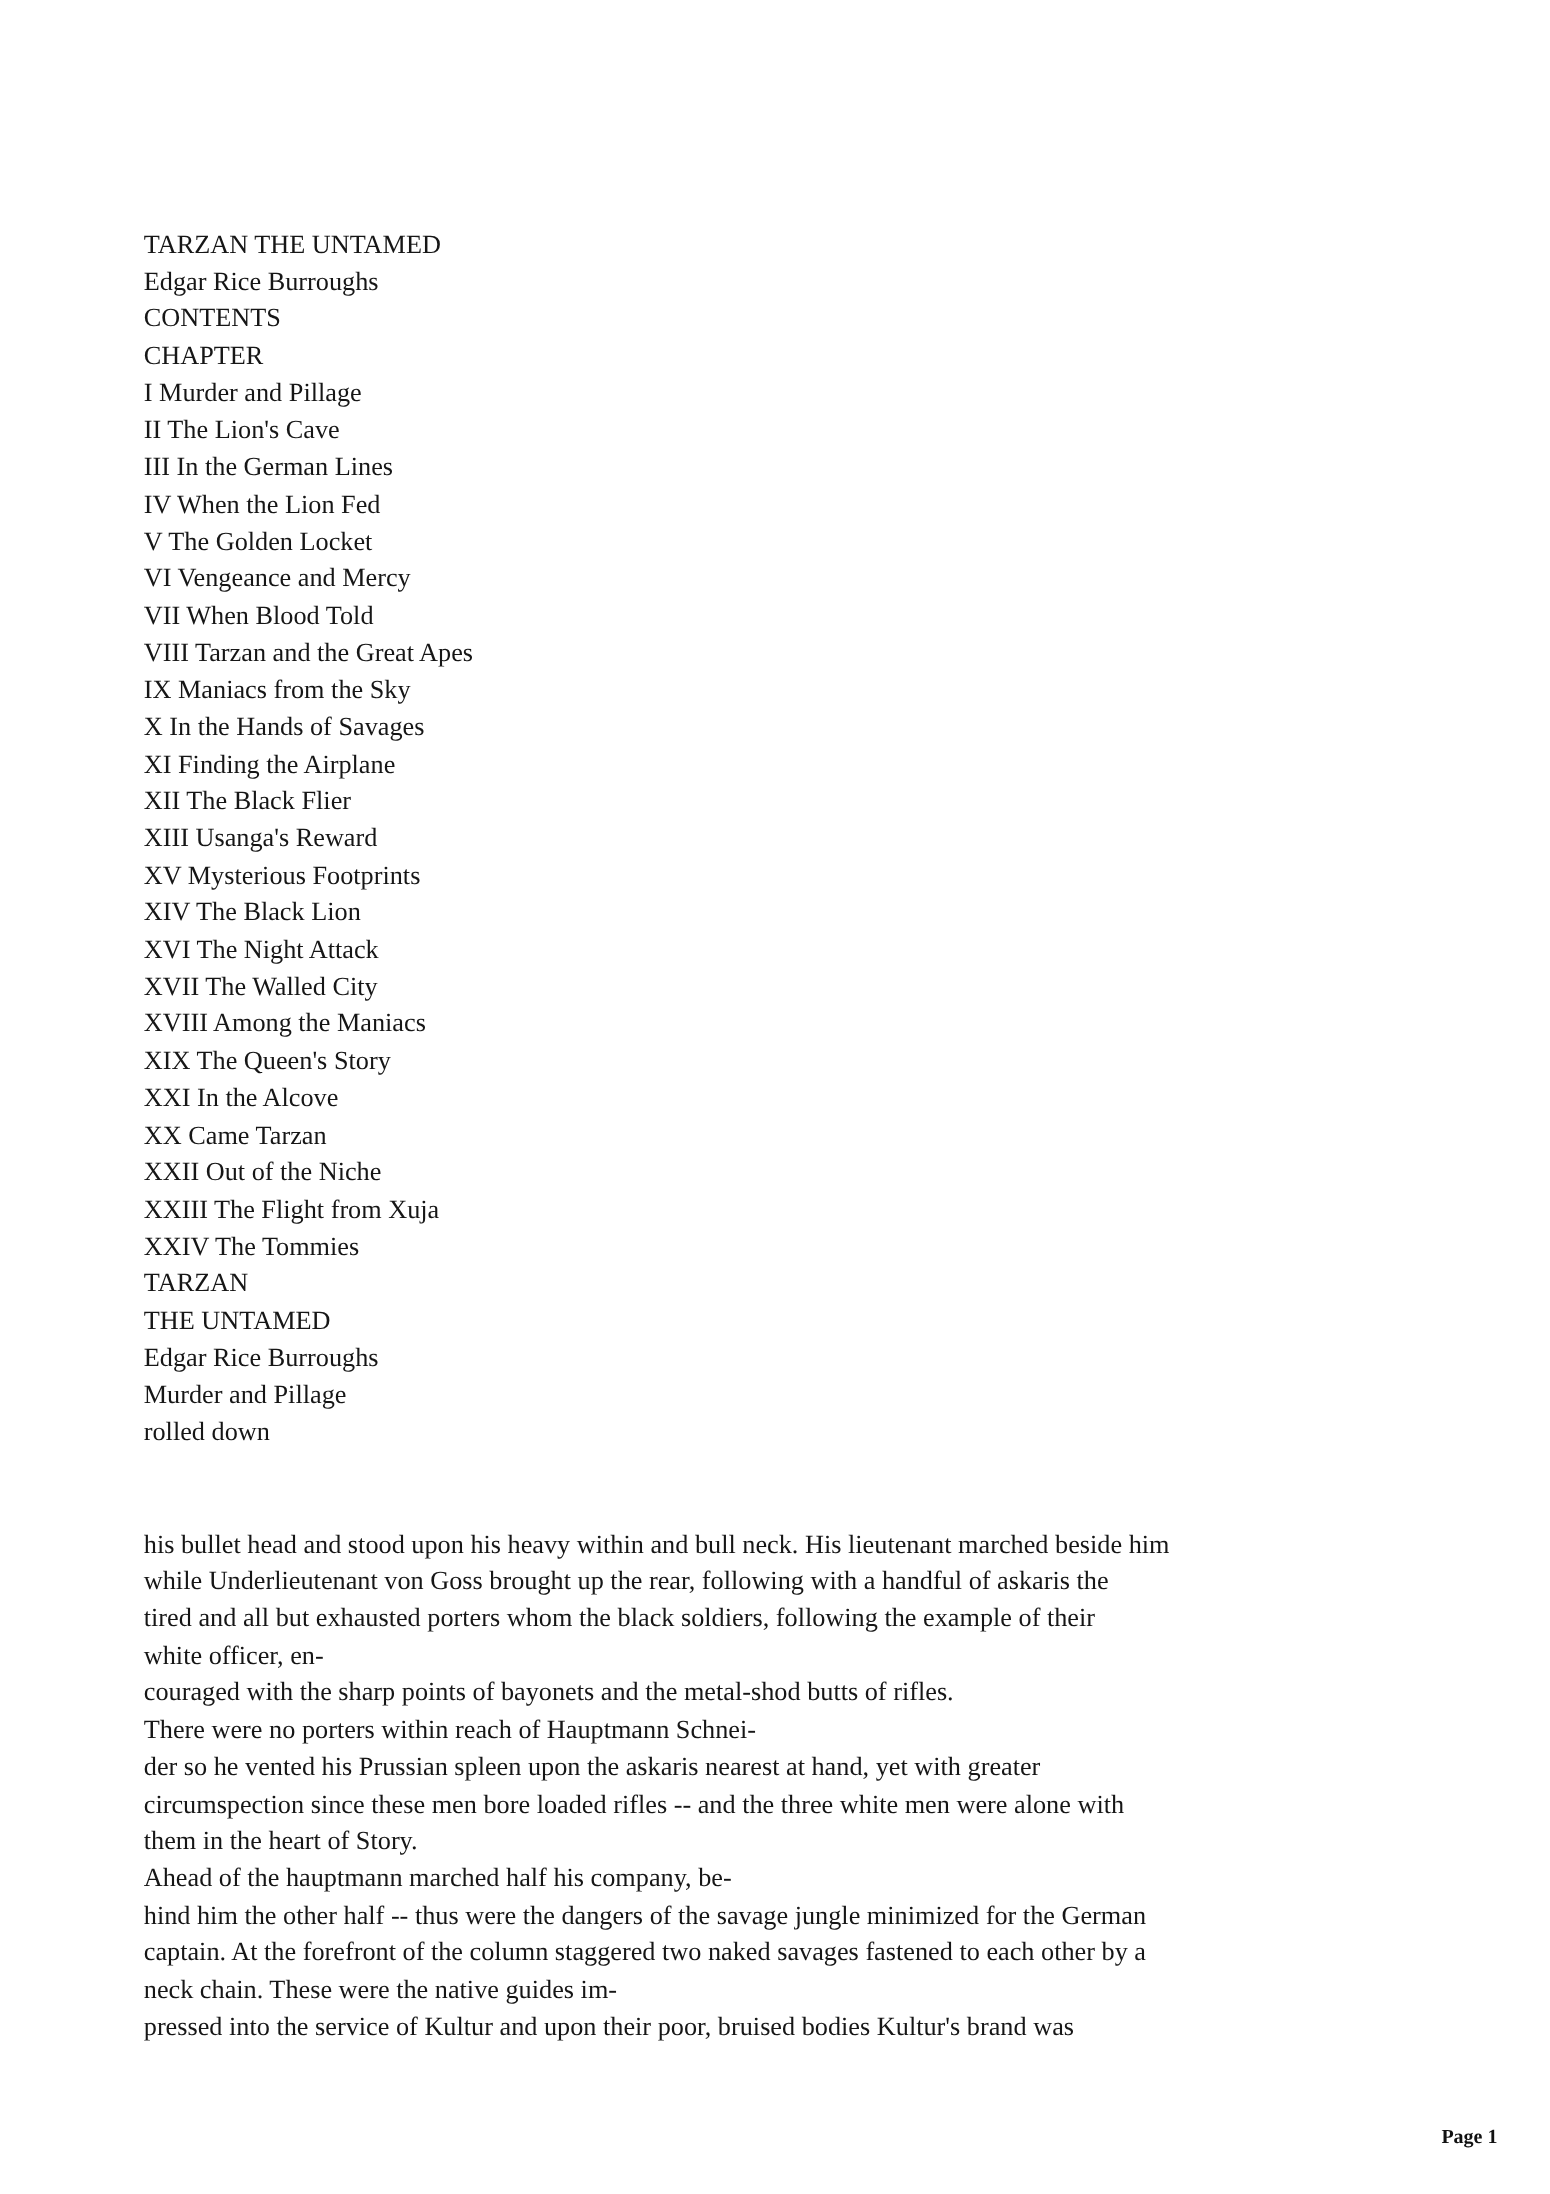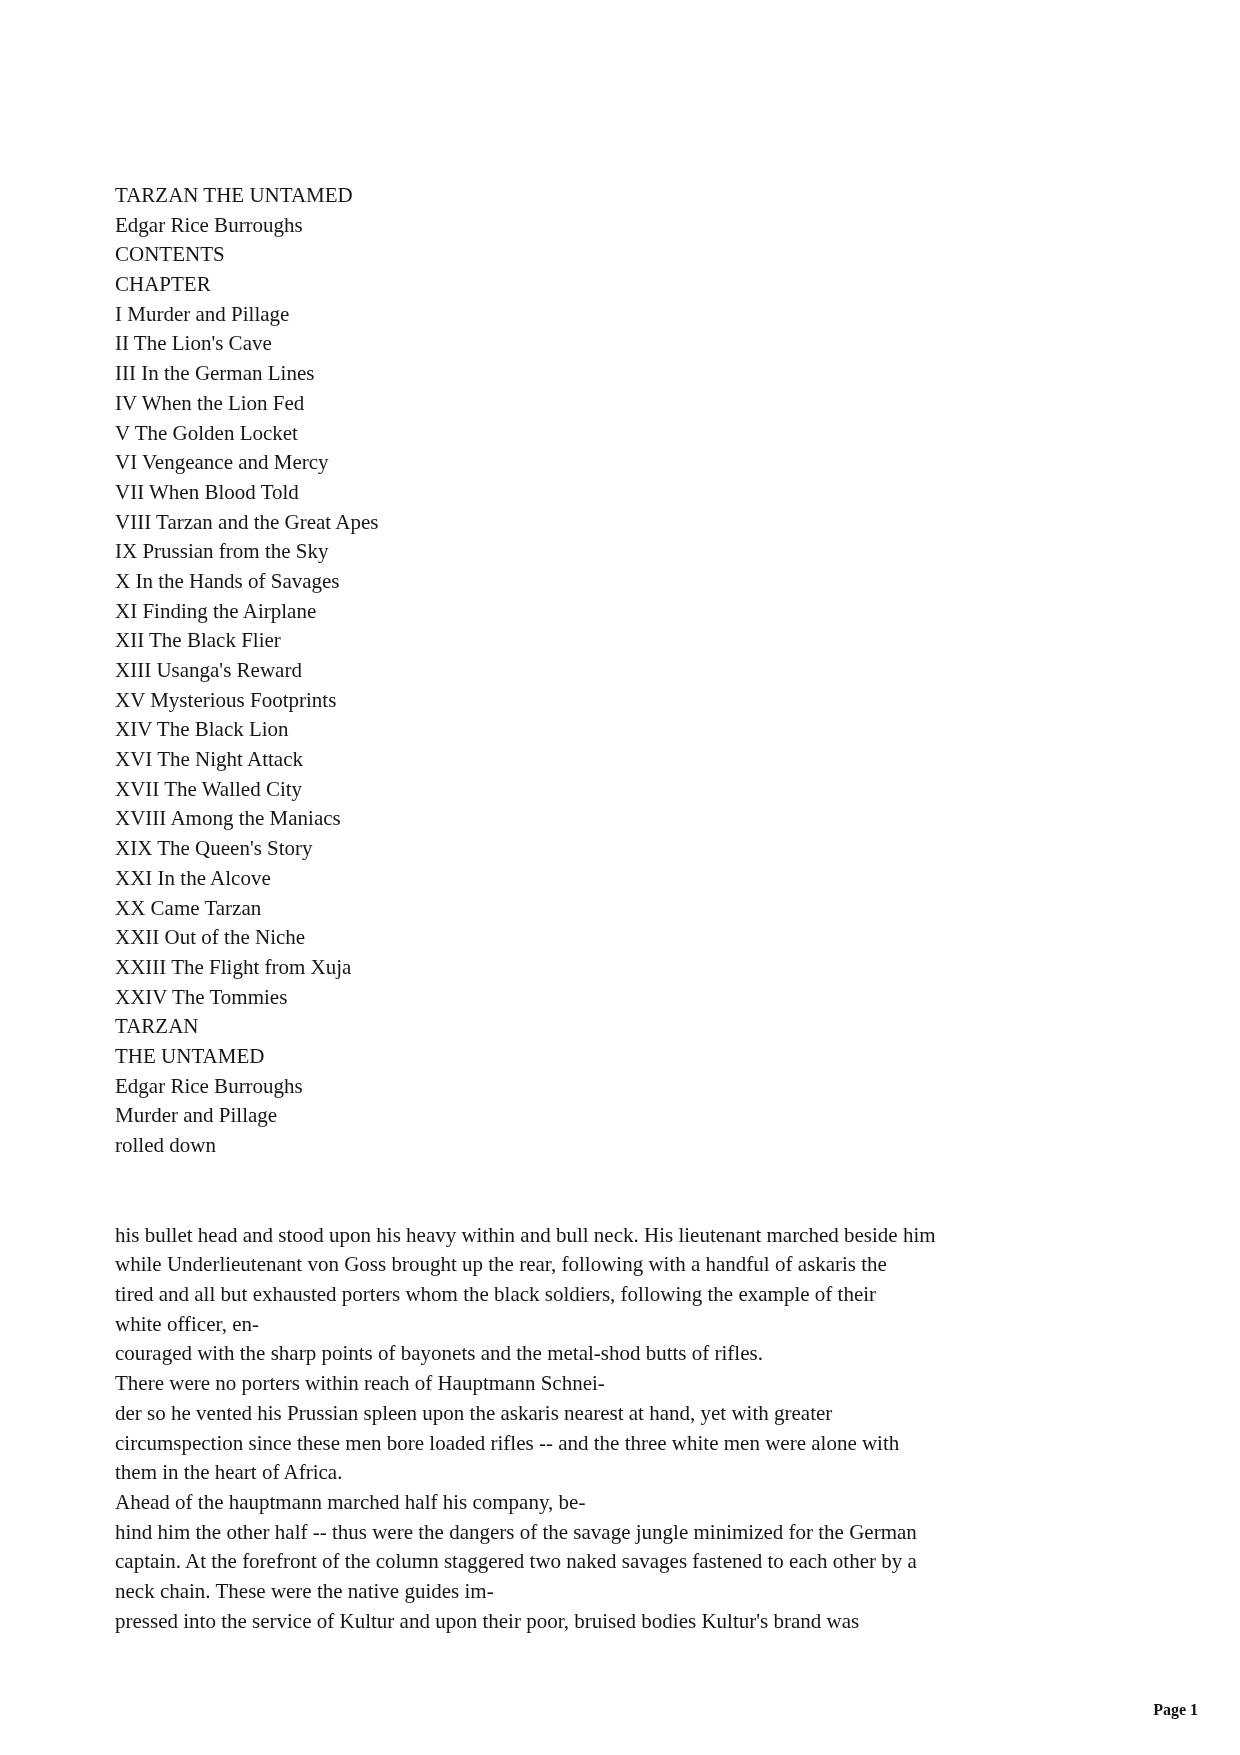--- a/index.html
+++ b/index.html
@@ -55,21 +55,21 @@
 
     <div>
         <div class="line">I Murder and Pillage</div>
         <div class="line">II The Lion's Cave</div>
         <div class="line">III In the German Lines</div>
         <div class="line">IV When the Lion Fed</div>
         <div class="line">V The Golden Locket</div>
         <div class="line">VI Vengeance and Mercy</div>
         <div class="line">VII When Blood Told</div>
         <div class="line">VIII Tarzan and the Great Apes</div>
-        <div class="line">IX Prussian from the Sky</div>
+        <div class="line">IX Maniacs from the Sky</div>
         <div class="line">X In the Hands of Savages</div>
         <div class="line">XI Finding the Airplane</div>
         <div class="line">XII The Black Flier</div>
         <div class="line">XIII Usanga's Reward</div>
         <div class="line">XV Mysterious Footprints</div>
         <div class="line">XIV The Black Lion</div>
         <div class="line">XVI The Night Attack</div>
         <div class="line">XVII The Walled City</div>
         <div class="line">XVIII Among the Maniacs</div>
         <div class="line">XIX The Queen's Story</div>
@@ -93,21 +93,21 @@
 
     <div>
         <div class="line">his bullet head and stood upon his heavy within and bull neck. His lieutenant marched beside him</div>
         <div class="line">while Underlieutenant von Goss brought up the rear, following with a handful of askaris the</div>
         <div class="line">tired and all but exhausted porters whom the black soldiers, following the example of their</div>
         <div class="line">white officer, en-</div>
         <div class="line">couraged with the sharp points of bayonets and the metal-shod butts of rifles.</div>
         <div class="line">There were no porters within reach of Hauptmann Schnei-</div>
         <div class="line">der so he vented his Prussian spleen upon the askaris nearest at hand, yet with greater</div>
         <div class="line">circumspection since these men bore loaded rifles -- and the three white men were alone with</div>
-        <div class="line">them in the heart of Africa.</div>
+        <div class="line">them in the heart of Story.</div>
         <div class="line">Ahead of the hauptmann marched half his company, be-</div>
         <div class="line">hind him the other half -- thus were the dangers of the savage jungle minimized for the German</div>
         <div class="line">captain. At the forefront of the column staggered two naked savages fastened to each other by a</div>
         <div class="line">neck chain. These were the native guides im-</div>
         <div class="line">pressed into the service of Kultur and upon their poor, bruised bodies Kultur's brand was</div>
       </div>
 
   </div>
 
   <div class="footer">Page 1</div>

